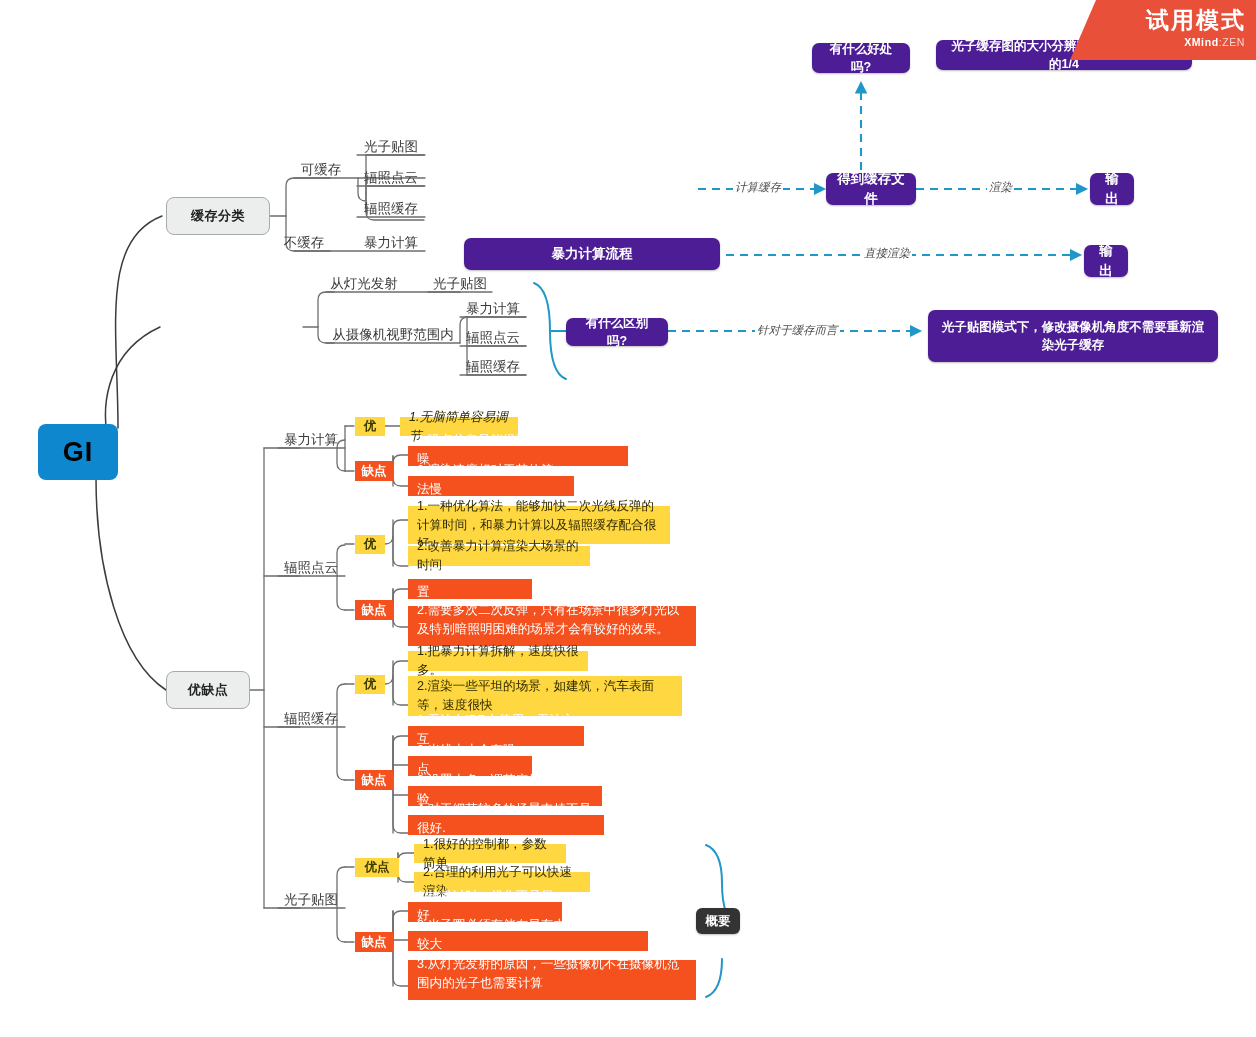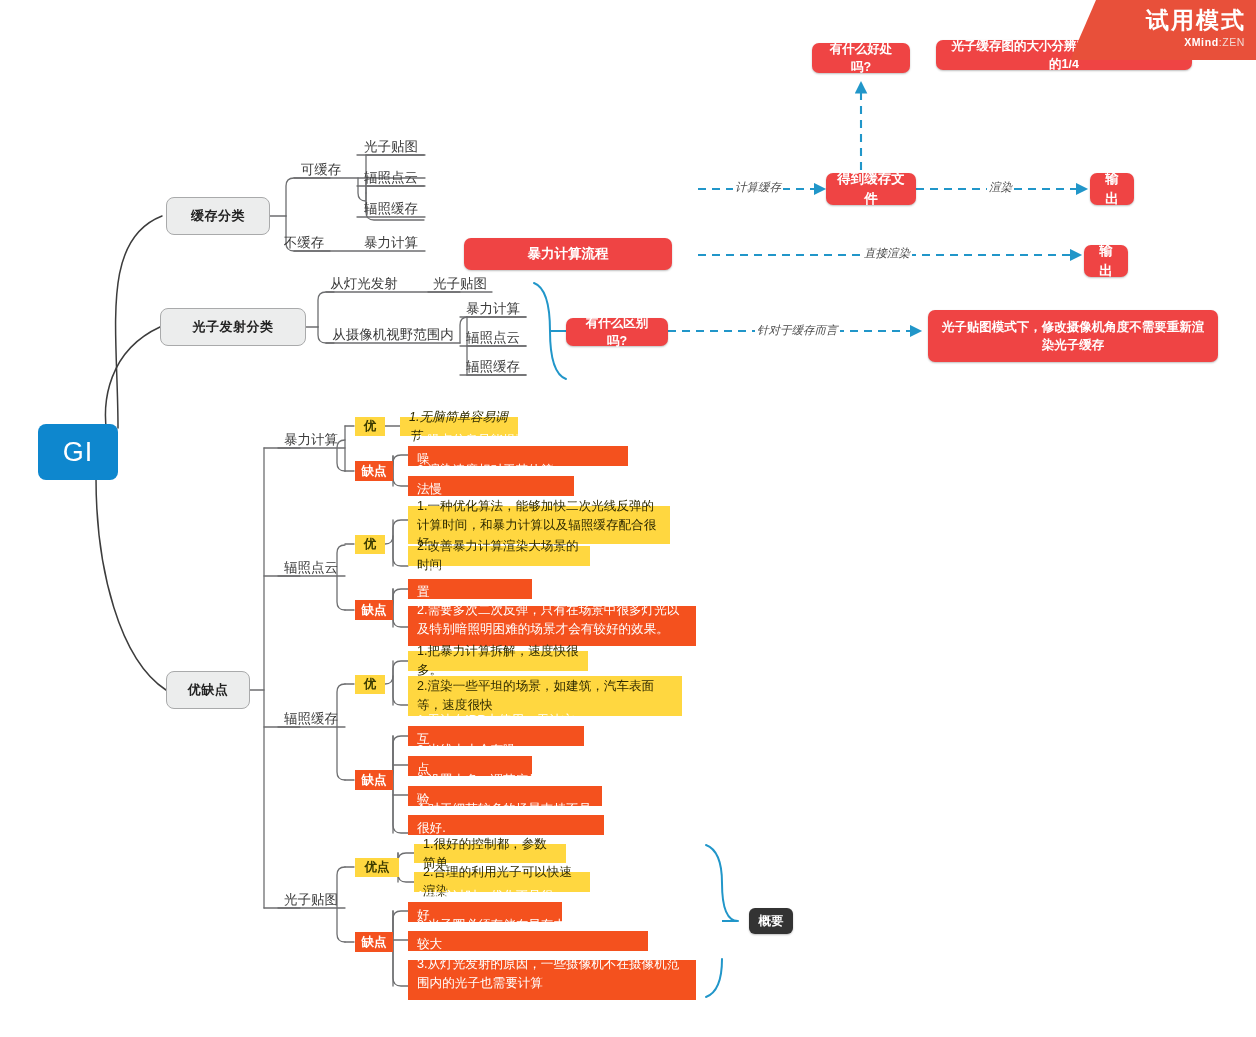--- a/index.html
+++ b/index.html
@@ -16,24 +16,24 @@
   }
   svg.links{
     position:absolute;left:0;top:0;width:1256px;height:1037px;
     pointer-events:none;
   }
   .node{position:absolute;box-sizing:border-box;}
 
   
   .root{
     background:#0e87ce;
-    color:#ffffff;
+    color:#000000;
     border-radius:8px;
     font-size:27px;
-    font-weight:400;
+    font-weight:700;
     display:flex;align-items:center;justify-content:center;
     letter-spacing:1px;
   }
 
   
   .branch{
     background:#eceded;
     border:1.4px solid #a9aaab;
     border-radius:8px;
     color:#222;
@@ -48,21 +48,21 @@
     color:#3a3a3a;
     font-size:13.5px;
     line-height:1.15;
     white-space:nowrap;
     display:flex;align-items:flex-end;justify-content:center;
     padding-bottom:2px;
   }
 
   
   .dark{
-    background:#ef4444;
+    background:#4c1d95;
     color:#ffffff;
     border-radius:7px;
     font-size:12.5px;
     font-weight:bold;
     display:flex;align-items:center;justify-content:center;
     text-align:center;
     padding:4px 10px;
     line-height:1.45;
     box-shadow:0 1px 2px rgba(0,0,0,.25);
   }
@@ -278,21 +278,20 @@
       <path d="M698,255 H1080" marker-end="url(#arrowBlue)"></path>
 
       <path d="M668,331 H920" marker-end="url(#arrowBlue)"></path>
     </g>
   </svg>
 
   <div class="node root" style="left:38px;top:424px;width:80px;height:56px;">GI</div>
 
   <div class="node branch" style="left:166px;top:197px;width:104px;height:38px;">缓存分类</div>
 
-  <div class="node branch" style="left:160px;top:308px;width:146px;height:38px;">光子发射分类</div>
 
   <div class="node branch" style="left:166px;top:671px;width:84px;height:38px;">优缺点</div>
 
   <div class="node plain" style="left:291px;top:160px;width:60px;height:20px;">可缓存</div>
   <div class="node plain" style="left:274px;top:233px;width:60px;height:20px;">不缓存</div>
 
   <div class="node plain" style="left:357px;top:137px;width:68px;height:20px;">光子贴图</div>
   <div class="node plain" style="left:357px;top:168px;width:68px;height:20px;">辐照点云</div>
   <div class="node plain" style="left:357px;top:199px;width:68px;height:20px;">辐照缓存</div>
   <div class="node plain" style="left:357px;top:233px;width:68px;height:20px;">暴力计算</div>
@@ -337,32 +336,32 @@
 
   <div class="node tag-pro" style="left:355px;top:858px;width:44px;height:19px;">优点</div>
   <div class="node tag-con" style="left:355px;top:932px;width:38px;height:20px;">缺点</div>
 
   <div class="node fill-y" style="left:414px;top:844px;width:152px;height:19px;padding-left:9px;">1.很好的控制都，参数简单</div>
   <div class="node fill-y" style="left:414px;top:872px;width:176px;height:20px;">2.合理的利用光子可以快速渲染</div>
   <div class="node fill-o" style="left:408px;top:902px;width:154px;height:20px;">1.技术过时，优化不是很好</div>
   <div class="node fill-o" style="left:408px;top:931px;width:240px;height:20px;">2.光子圈必须存储在显存中，占用显存较大</div>
   <div class="node fill-o" style="left:408px;top:960px;width:288px;height:40px;">3.从灯光发射的原因，一些摄像机不在摄像机范围内的光子也需要计算</div>
 
-  <div class="node summary" style="left:749px;top:908px;width:44px;height:26px;">概要</div>
+  <div class="node summary" style="left:696px;top:908px;width:44px;height:26px;">概要</div>
 
   <div class="node dark" style="left:812px;top:43px;width:98px;height:30px;">有什么好处吗?</div>
 
   <div class="node dark" style="left:936px;top:40px;width:256px;height:30px;">光子缓存图的大小分辨率可以降低到成图的1/4</div>
 
 
   <div class="node dark big" style="left:826px;top:173px;width:90px;height:32px;">得到缓存文件</div>
 
   <div class="node dark big" style="left:1090px;top:173px;width:44px;height:32px;">输出</div>
 
-  <div class="node dark big" style="left:464px;top:238px;width:208px;height:32px;">暴力计算流程</div>
+  <div class="node dark big" style="left:464px;top:238px;width:256px;height:32px;">暴力计算流程</div>
 
   <div class="node dark big" style="left:1084px;top:245px;width:44px;height:32px;">输出</div>
 
   <div class="node dark" style="left:566px;top:318px;width:102px;height:28px;">有什么区别吗?</div>
 
   <div class="node dark" style="left:928px;top:310px;width:290px;height:52px;">光子贴图模式下，修改摄像机角度不需要重新渲染光子缓存</div>
 
   <span class="rel-label" style="left:733px;top:180px;">计算缓存</span>
   <span class="rel-label" style="left:987px;top:180px;">渲染</span>
   <span class="rel-label" style="left:862px;top:246px;">直接渲染</span>

